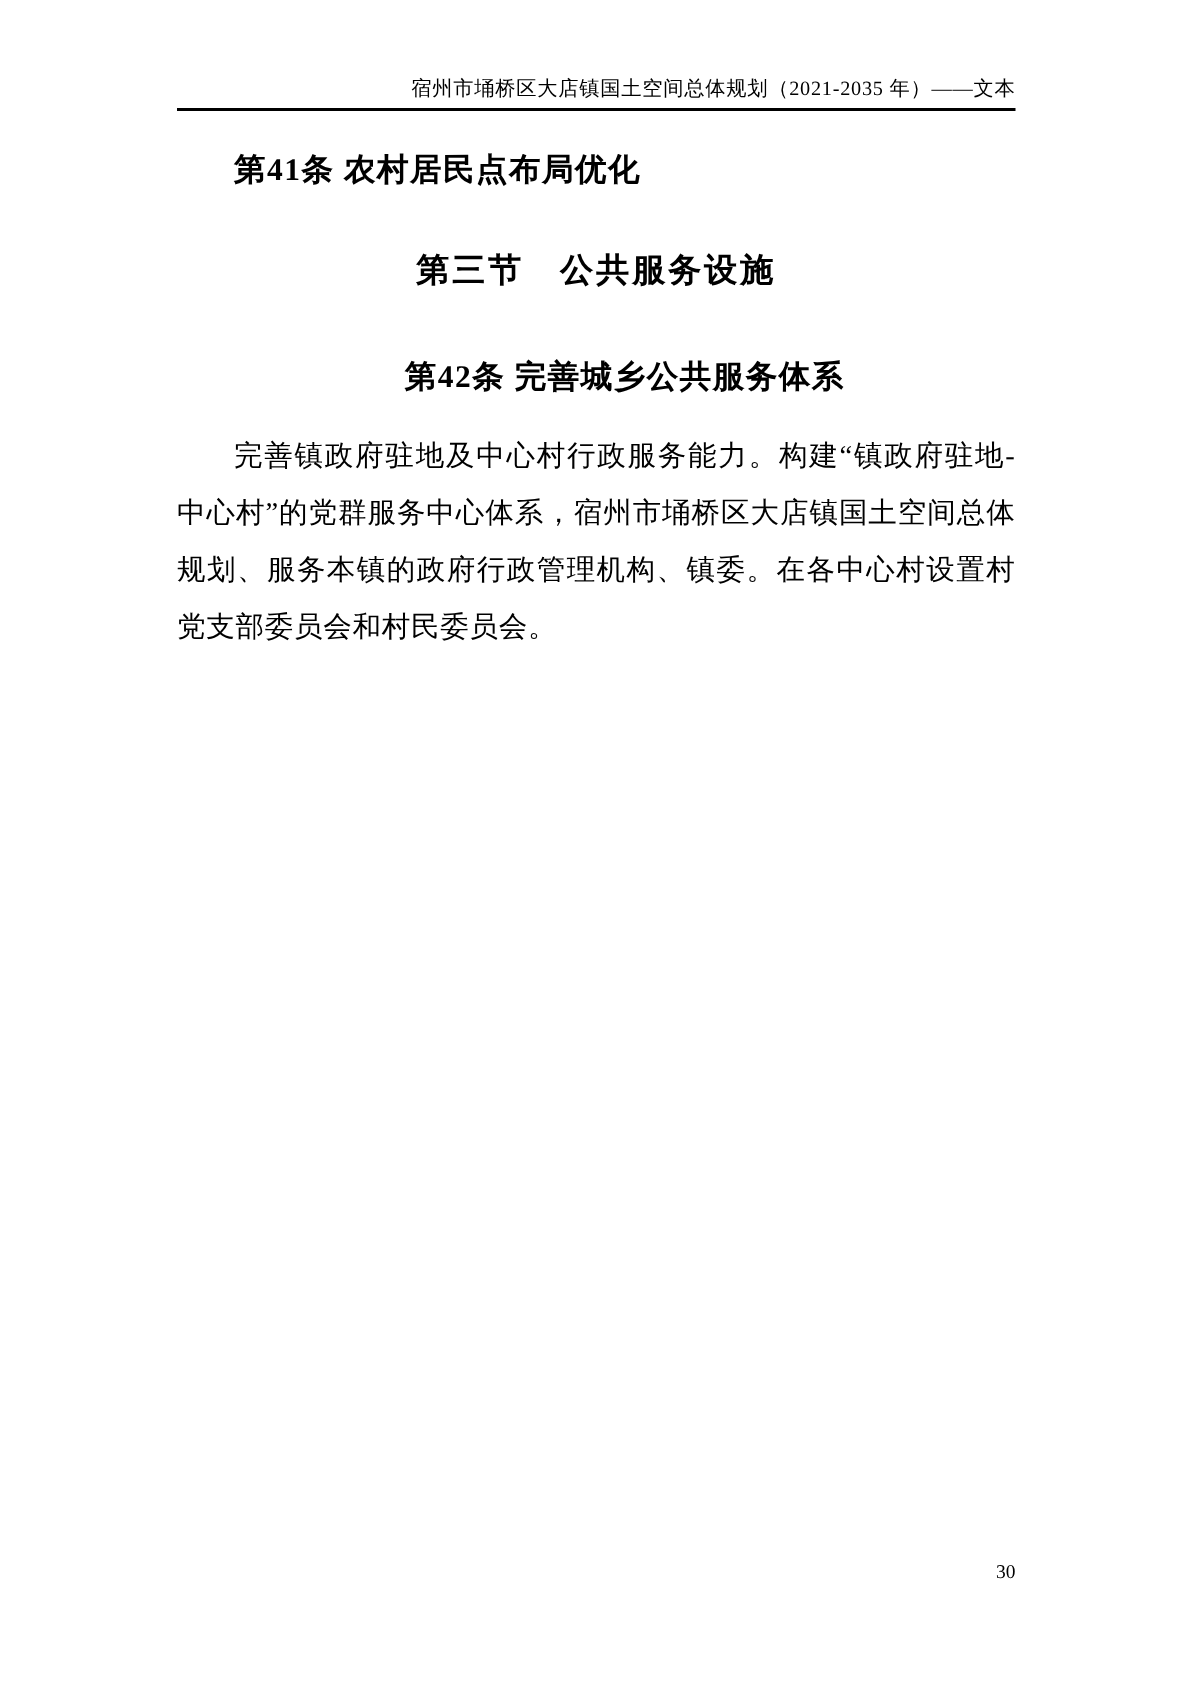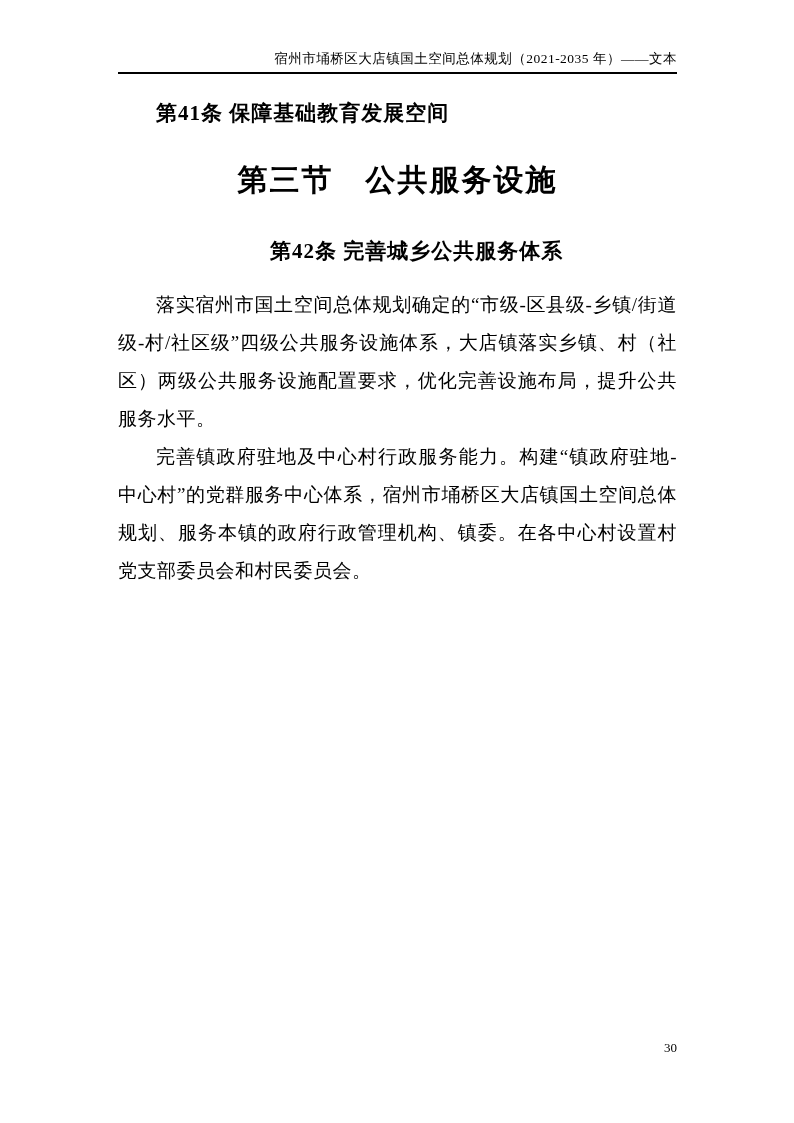--- a/index.html
+++ b/index.html
@@ -54,21 +54,21 @@
     font-size: 21px;
     font-weight: bold;
     line-height: 30px;
     padding-left: 38px;
     letter-spacing: 1px;
   }
   h2.article-41 { margin: 24px 0 18px 0; }
   h2.article-42 { margin: 40px 0 20px 0; text-align: center; }
   h2.section-heading {
     margin: 36px 0 0 0;
-    font-size: 30px;
+    font-size: 22px;
     font-weight: bold;
     line-height: 32px;
     text-align: center;
     letter-spacing: 2px;
     padding-left: 0;
   }
   
   .page-footer {
     position: absolute;
     left: 118px;
@@ -84,28 +84,27 @@
 
 <div class="page">
 
   <div class="page-header">
     <span>宿州市埇桥区大店镇国土空间总体规划（2021-2035 年）——文本</span>
   </div>
 
   <div class="content">
 
 
-    <h2 class="article-heading article-41">第41条 保障基础教育发展空间</h2>
+    <h2 class="article-heading article-41">第41条 农村居民点布局优化</h2>
 
 
     <h2 class="article-heading section-heading">第三节　公共服务设施</h2>
 
     <h2 class="article-heading article-42">第42条 完善城乡公共服务体系</h2>
 
-    <p class="body-para">落实宿州市国土空间总体规划确定的“市级-区县级-乡镇/街道级-村/社区级”四级公共服务设施体系，大店镇落实乡镇、村（社区）两级公共服务设施配置要求，优化完善设施布局，提升公共服务水平。</p>
 
     <p class="body-para">完善镇政府驻地及中心村行政服务能力。构建“镇政府驻地-中心村”的党群服务中心体系，宿州市埇桥区大店镇国土空间总体规划、服务本镇的政府行政管理机构、镇委。在各中心村设置村党支部委员会和村民委员会。</p>
 
 
 
   </div>
 
   <div class="page-footer">
     <span>30</span>
   </div>

